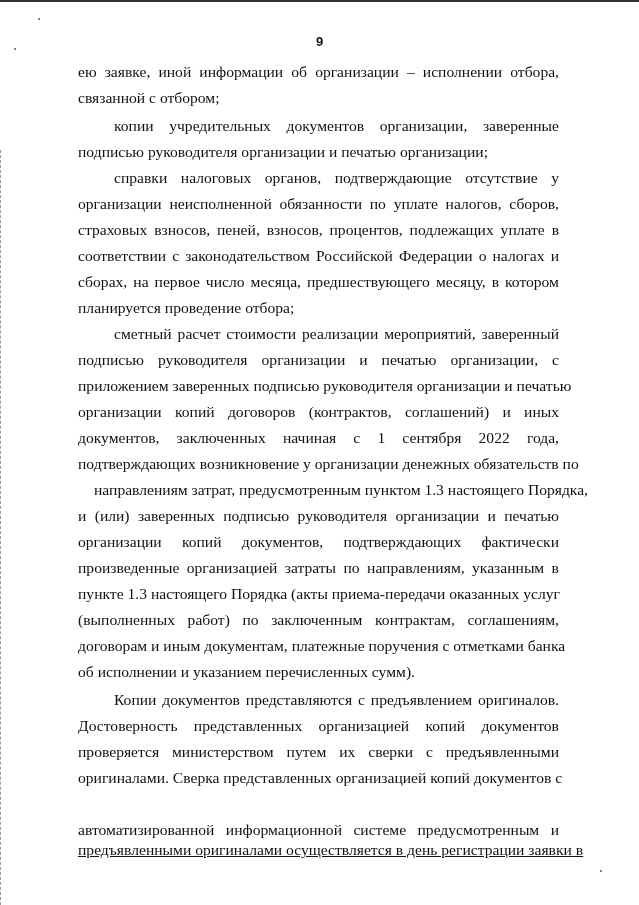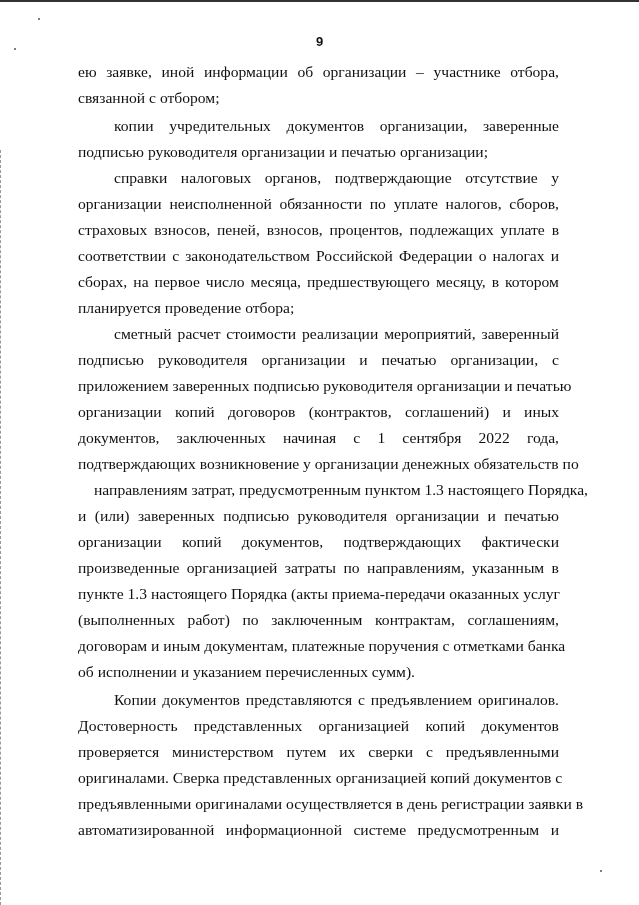--- a/index.html
+++ b/index.html
@@ -17,21 +17,21 @@
 
 <div class="topline"></div>
 <div class="leftline"></div>
 <div class="dot" style="left:38px;top:18px;"></div>
 <div class="dot" style="left:14px;top:48px;"></div>
 <div class="dot" style="left:600px;top:870px;"></div>
 
 <div class="pagenum">9</div>
 
 <div id="body-text">
-    <div class="line" style="top: 62px;">ею заявке, иной информации об организации – участнике отбора,</div>
+    <div class="line" style="top: 62px;">ею заявке, иной информации об организации – исполнении отбора,</div>
     <div class="line last" style="top: 88px;">связанной с отбором;</div>
     <div class="line indent" style="top: 116px;">копии учредительных документов организации, заверенные</div>
     <div class="line last" style="top: 142px;">подписью руководителя организации и печатью организации;</div>
     <div class="line indent" style="top: 168px;">справки налоговых органов, подтверждающие отсутствие у</div>
     <div class="line" style="top: 194px;">организации неисполненной обязанности по уплате налогов, сборов,</div>
     <div class="line" style="top: 220px;">страховых взносов, пеней, взносов, процентов, подлежащих уплате в</div>
     <div class="line" style="top: 246px;">соответствии с законодательством Российской Федерации о налогах и</div>
     <div class="line" style="top: 272px;">сборах, на первое число месяца, предшествующего месяцу, в котором</div>
     <div class="line last" style="top: 298px;">планируется проведение отбора;</div>
     <div class="line indent" style="top: 324px;">сметный расчет стоимости реализации мероприятий, заверенный</div>
@@ -45,15 +45,15 @@
     <div class="line" style="top: 532px;">организации копий документов, подтверждающих фактически</div>
     <div class="line" style="top: 558px;">произведенные организацией затраты по направлениям, указанным в</div>
     <div class="line" style="top: 584px;">пункте 1.3 настоящего Порядка (акты приема-передачи оказанных услуг</div>
     <div class="line" style="top: 610px;">(выполненных работ) по заключенным контрактам, соглашениям,</div>
     <div class="line" style="top: 636px;">договорам и иным документам, платежные поручения с отметками банка</div>
     <div class="line last" style="top: 662px;">об исполнении и указанием перечисленных сумм).</div>
     <div class="line indent" style="top: 690px;">Копии документов представляются с предъявлением оригиналов.</div>
     <div class="line" style="top: 716px;">Достоверность представленных организацией копий документов</div>
     <div class="line" style="top: 742px;">проверяется министерством путем их сверки с предъявленными</div>
     <div class="line" style="top: 768px;">оригиналами. Сверка представленных организацией копий документов с</div>
-    <div class="line" style="top: 794px;">предъявленными оригиналами осуществляется в день регистрации заявки в</div>
+    <div class="line" style="top: 840px; text-decoration: underline;">предъявленными оригиналами осуществляется в день регистрации заявки в</div>
     <div class="line" style="top: 820px;">автоматизированной информационной системе предусмотренным и</div>
   </div>
 
 </body></html>

